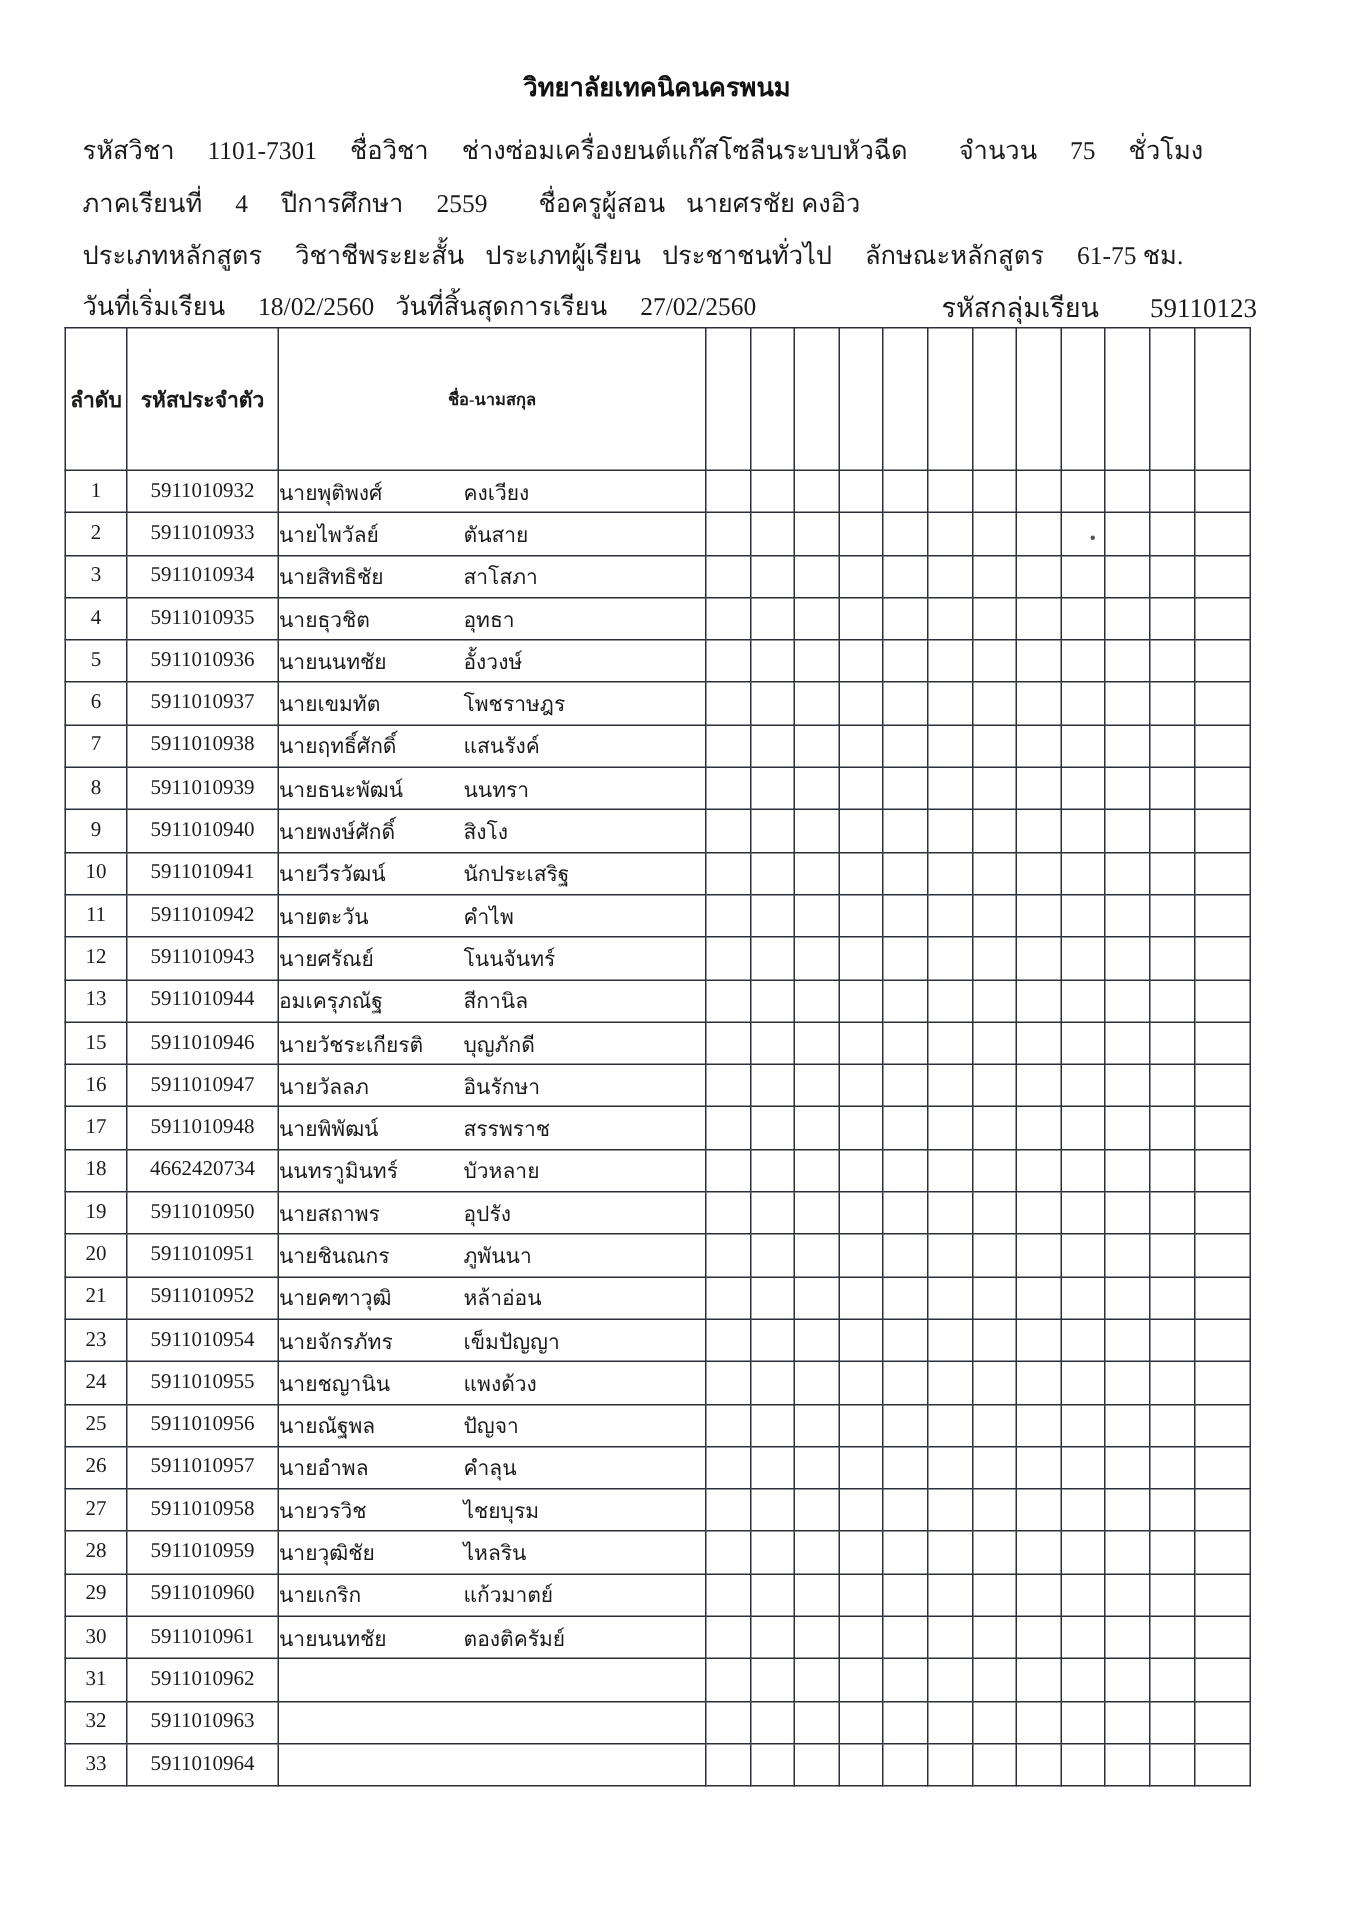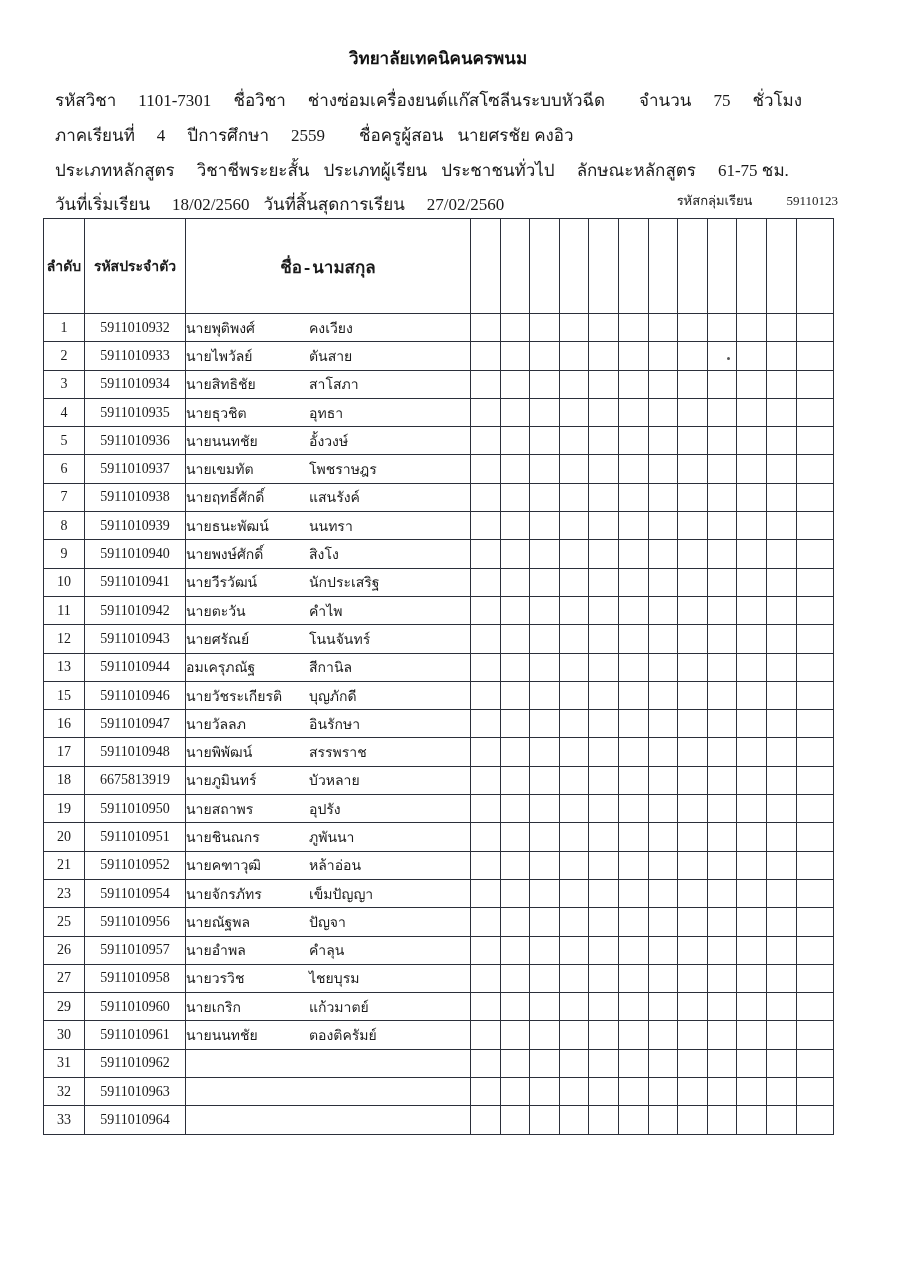--- a/index.html
+++ b/index.html
@@ -14,33 +14,33 @@
   }
   .line { position: absolute; left: 55px; font-size: 17px; white-space: nowrap; }
   .line span { display: inline-block; }
   .gap-s { margin-right: 14px; }
   .gap-m { margin-right: 22px; }
   .gap-l { margin-right: 34px; }
   #line1 { top: 86px; }
   #line2 { top: 121px; }
   #line3 { top: 156px; }
   #line4 { top: 190px; left: 55px; }
-  #line4r { position: absolute; top: 190px; right: 62px; font-size: 13px; white-space: nowrap; }
+  #line4r { position: absolute; top: 190px; right: 62px; font-size: 18px; white-space: nowrap; }
 
   table.roster {
     position: absolute; left: 43px; top: 218px;
     border-collapse: collapse; table-layout: fixed;
     width: 684px;
   }
   table.roster td, table.roster th {
     border: 1.3px solid #2b2f3a; padding: 0; font-weight: normal;
     font-size: 14px; overflow: hidden; white-space: nowrap;
   }
   table.roster thead th { height: 94px; }
-  table.roster thead th.h-name { font-weight: bold; font-size: 17px; font-family: Liberation Mono, monospace; }
+  table.roster thead th.h-name { font-weight: bold; font-size: 11px; }
   table.roster thead th.h-order, table.roster thead th.h-id { font-weight: bold; font-size: 14px; }
   table.roster tbody td { height: 27.3px; }
   td.c-no { text-align: center; }
   td.c-id { text-align: center; }
   td.c-name { padding-left: 4px; }
   td.c-name .first { display: inline-block; width: 123px; }
   col.col-no { width: 41px; }
   col.col-id { width: 101px; }
   col.col-name { width: 285px; }
   col.col-chk { width: 29.6px; }
@@ -380,22 +380,22 @@
         <td></td>
         <td></td>
         <td></td>
         <td></td>
         <td></td>
         <td></td>
         <td></td>
       </tr>
       <tr>
         <td class="c-no">18</td>
-        <td class="c-id">6675813919</td>
-        <td class="c-name"><span class="first">นายภูมินทร์</span><span>บัวหลาย</span></td>
+        <td class="c-id">4662420734</td>
+        <td class="c-name"><span class="first">นนทราูมินทร์</span><span>บัวหลาย</span></td>
         <td></td>
         <td></td>
         <td></td>
         <td></td>
         <td></td>
         <td></td>
         <td></td>
         <td></td>
         <td></td>
         <td></td>
@@ -464,20 +464,37 @@
         <td></td>
         <td></td>
         <td></td>
         <td></td>
         <td></td>
         <td></td>
         <td></td>
         <td></td>
       </tr>
       <tr>
+        <td class="c-no">24</td>
+        <td class="c-id">5911010955</td>
+        <td class="c-name"><span class="first">นายชญานิน</span><span>แพงด้วง</span></td>
+        <td></td>
+        <td></td>
+        <td></td>
+        <td></td>
+        <td></td>
+        <td></td>
+        <td></td>
+        <td></td>
+        <td></td>
+        <td></td>
+        <td></td>
+        <td></td>
+      </tr>
+      <tr>
         <td class="c-no">25</td>
         <td class="c-id">5911010956</td>
         <td class="c-name"><span class="first">นายณัฐพล</span><span>ปัญจา</span></td>
         <td></td>
         <td></td>
         <td></td>
         <td></td>
         <td></td>
         <td></td>
         <td></td>
@@ -515,20 +532,37 @@
         <td></td>
         <td></td>
         <td></td>
         <td></td>
         <td></td>
         <td></td>
         <td></td>
         <td></td>
       </tr>
       <tr>
+        <td class="c-no">28</td>
+        <td class="c-id">5911010959</td>
+        <td class="c-name"><span class="first">นายวุฒิชัย</span><span>ไหลริน</span></td>
+        <td></td>
+        <td></td>
+        <td></td>
+        <td></td>
+        <td></td>
+        <td></td>
+        <td></td>
+        <td></td>
+        <td></td>
+        <td></td>
+        <td></td>
+        <td></td>
+      </tr>
+      <tr>
         <td class="c-no">29</td>
         <td class="c-id">5911010960</td>
         <td class="c-name"><span class="first">นายเกริก</span><span>แก้วมาตย์</span></td>
         <td></td>
         <td></td>
         <td></td>
         <td></td>
         <td></td>
         <td></td>
         <td></td>

